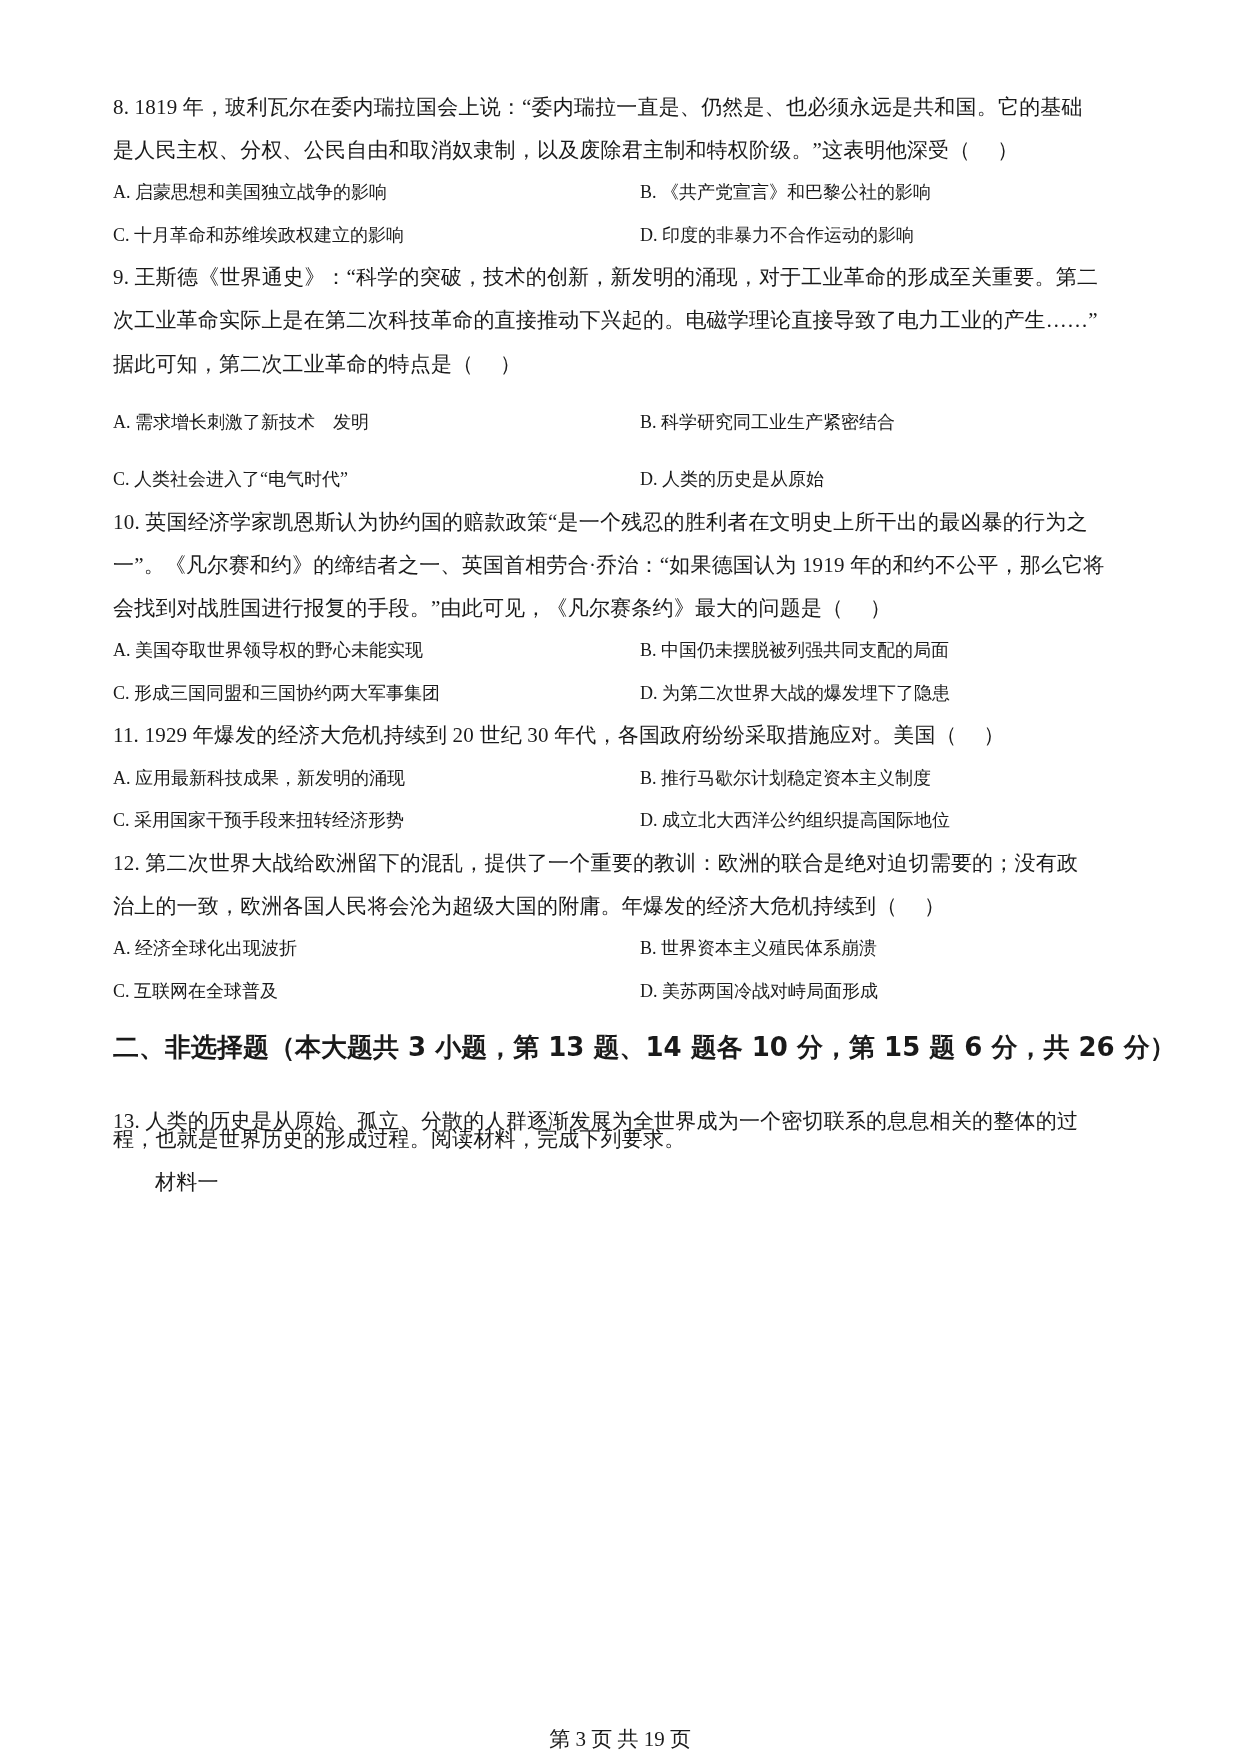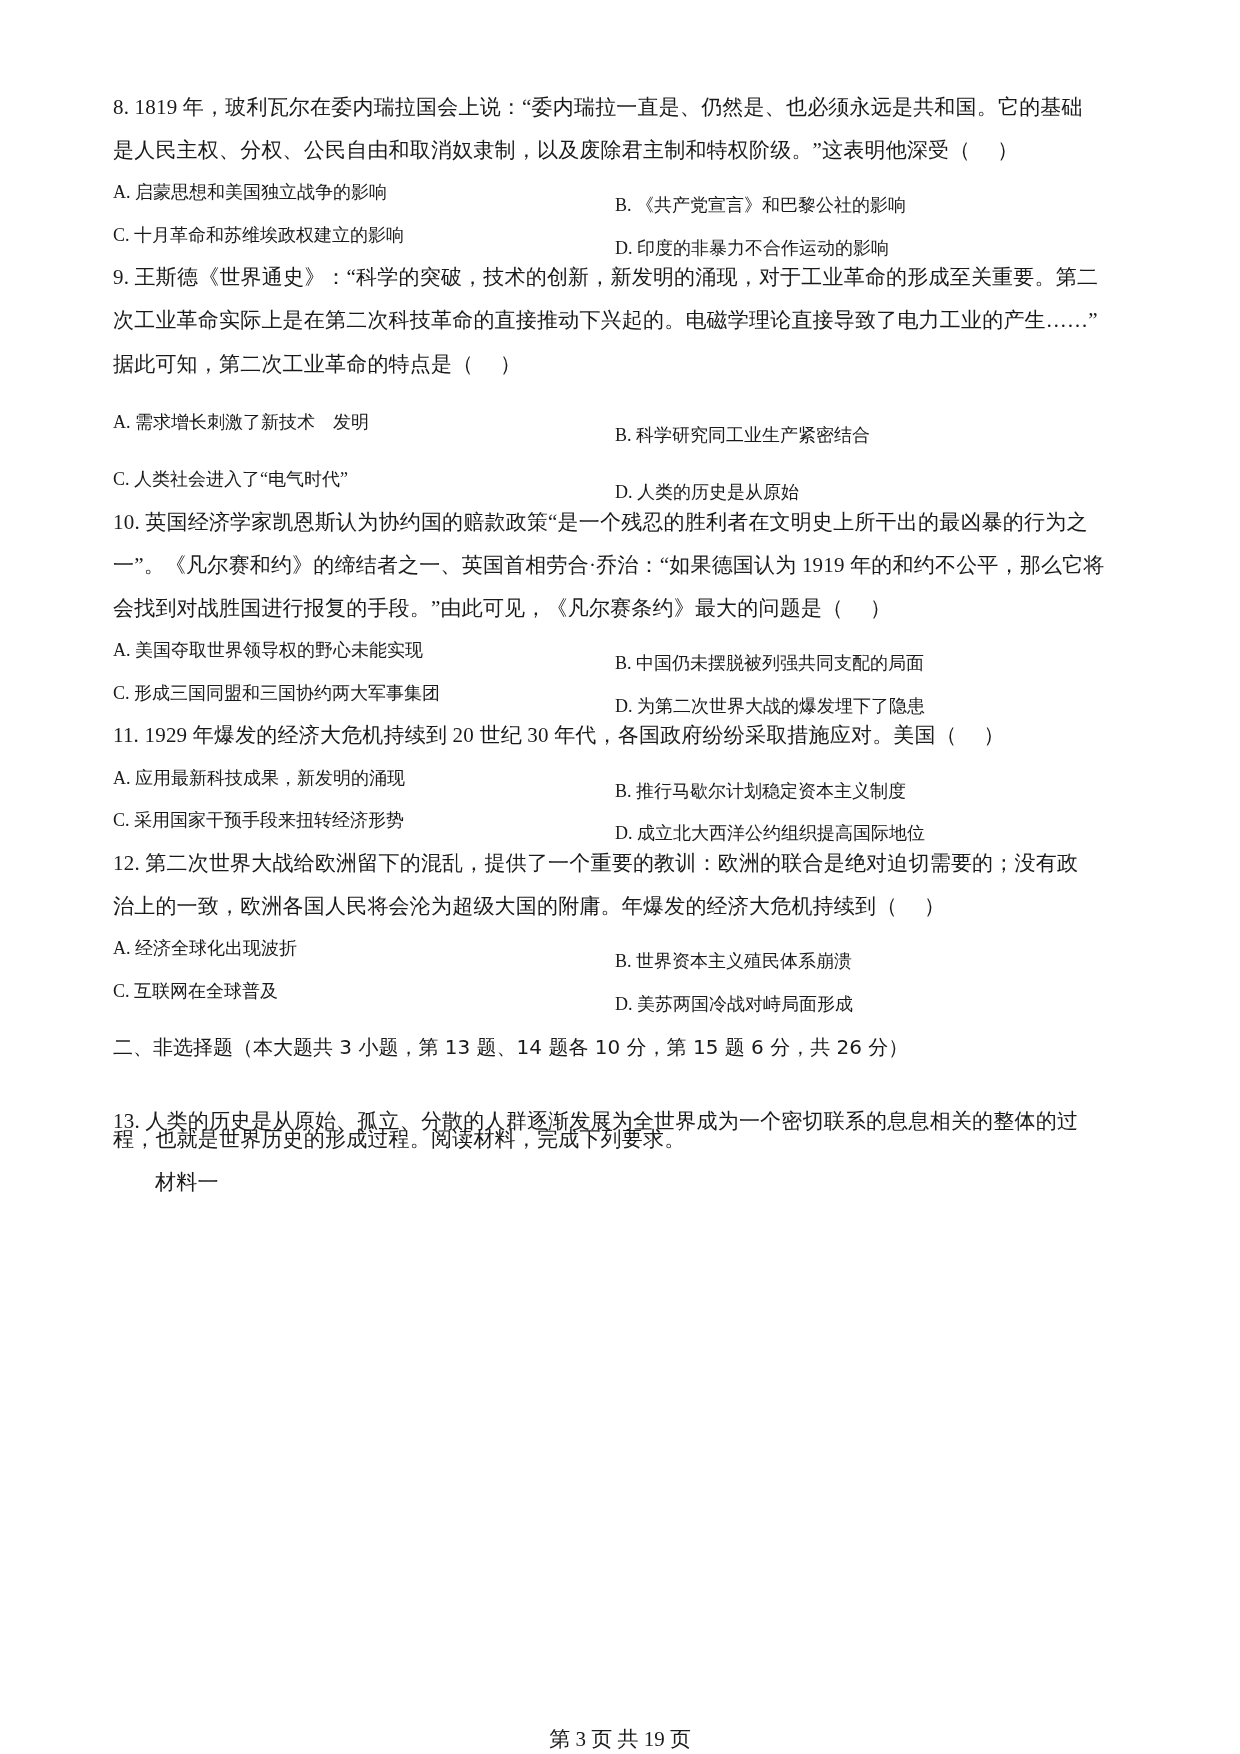--- a/index.html
+++ b/index.html
@@ -8,24 +8,24 @@
       font-family: "Liberation Serif", "DejaVu Serif", serif;
       color: #1a1a1a;
     }
     .page { position: absolute; left: 0; top: 0; width: 1072px; height: 1754px; }
     .line {
       position: absolute; left: 113px; font-size: 21px; line-height: 28px;
       white-space: nowrap; letter-spacing: 0.2px;
     }
     .opt { position: absolute; font-size: 18px; line-height: 28px; white-space: nowrap; }
     .opt.left { left: 113px; }
-    .opt.right { left: 615px; margin-top: 13px; }
+    .opt.right { left: 640px; }
     .section {
-      position: absolute; left: 113px; font-size: 20px; line-height: 30px;
-      font-weight: normal; white-space: nowrap;
+      position: absolute; left: 113px; font-size: 26px; line-height: 30px;
+      font-weight: bold; white-space: nowrap;
       font-family: "DejaVu Sans", "Liberation Sans", sans-serif;
     }
     .indent { left: 155px; }
     .footer {
       position: absolute; top: 1726px; left: 0; width: 1240px; text-align: center;
       font-size: 21px; line-height: 26px;
     }
   </style>
 </head>
 <body>

